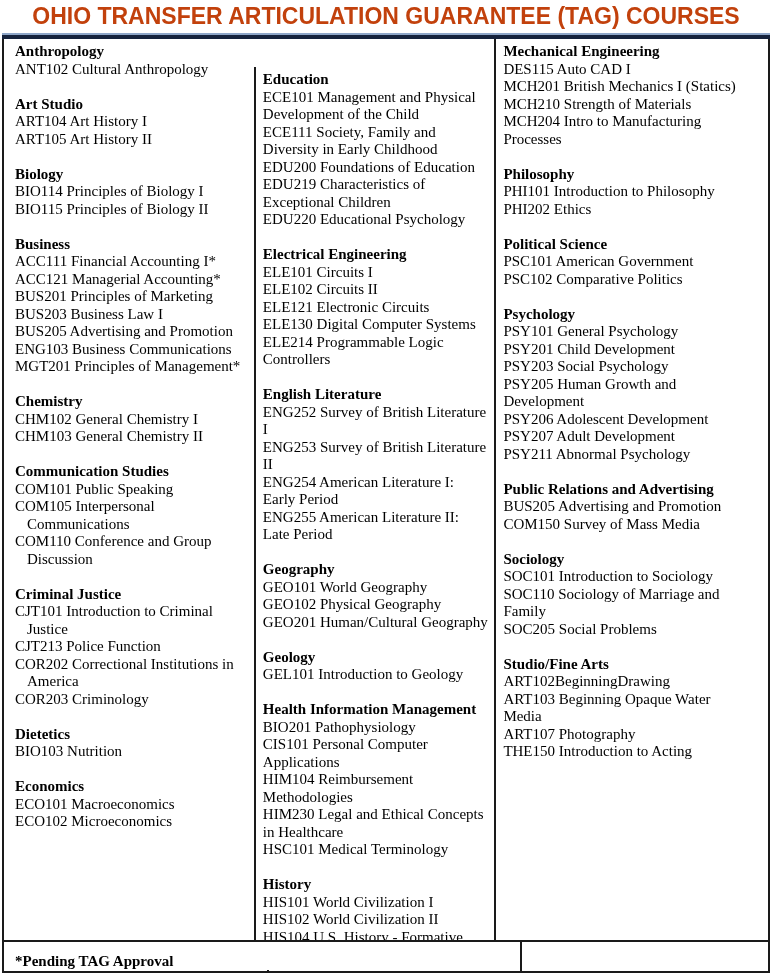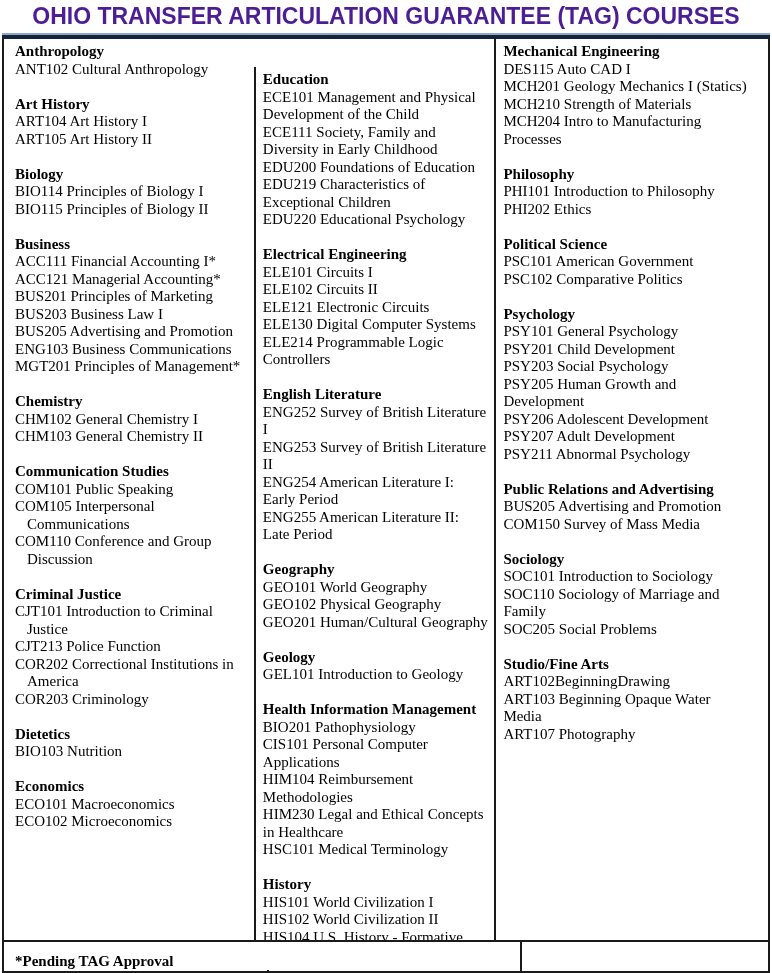--- a/index.html
+++ b/index.html
@@ -19,21 +19,21 @@
   }
   .title {
     margin: 0;
     padding-top: 3px;
     text-align: center;
     font-family: "Liberation Sans", sans-serif;
     font-weight: bold;
     font-size: 23px;
     line-height: 27px;
     letter-spacing: 0px;
-    color: #4c1d95;
+    color: #c2410c;
     white-space: nowrap;
   }
   .tag-table {
     position: absolute;
     left: 2px;
     right: 2px;
     top: 33px;
     bottom: 0;
     display: flex;
     flex-direction: column;
@@ -108,21 +108,21 @@
   <div class="tag-table">
     <div class="top-band"></div>
 
     <div class="grid-row main">
       <div class="col col-0">
           <div class="section">
             <div class="heading">Anthropology</div>
             <div class="course">ANT102 Cultural Anthropology</div>
           </div>
           <div class="section">
-            <div class="heading">Art History</div>
+            <div class="heading">Art Studio</div>
             <div class="course">ART104 Art History I</div>
             <div class="course">ART105 Art History II</div>
           </div>
           <div class="section">
             <div class="heading">Biology</div>
             <div class="course">BIO114 Principles of Biology I</div>
             <div class="course">BIO115 Principles of Biology II</div>
           </div>
           <div class="section">
             <div class="heading">Business</div>
@@ -209,21 +209,21 @@
             <div class="course">HIS101 World Civilization I</div>
             <div class="course">HIS102 World Civilization II</div>
             <div class="course">HIS104 U.S. History - Formative Period</div>
             <div class="course">HIS105 U.S. History - Modern Period</div>
           </div>
         </div>
       <div class="col col-2">
           <div class="section">
             <div class="heading">Mechanical Engineering</div>
             <div class="course">DES115 Auto CAD I</div>
-            <div class="course">MCH201 Geology Mechanics I (Statics)</div>
+            <div class="course">MCH201 British Mechanics I (Statics)</div>
             <div class="course">MCH210 Strength of Materials</div>
             <div class="course">MCH204 Intro to Manufacturing Processes</div>
           </div>
           <div class="section">
             <div class="heading">Philosophy</div>
             <div class="course">PHI101 Introduction to Philosophy</div>
             <div class="course">PHI202 Ethics</div>
           </div>
           <div class="section">
             <div class="heading">Political Science</div>
@@ -249,20 +249,21 @@
             <div class="heading">Sociology</div>
             <div class="course">SOC101 Introduction to Sociology</div>
             <div class="course">SOC110 Sociology of Marriage and Family</div>
             <div class="course">SOC205 Social Problems</div>
           </div>
           <div class="section">
             <div class="heading">Studio/Fine Arts</div>
             <div class="course">ART102BeginningDrawing</div>
             <div class="course">ART103 Beginning Opaque Water Media</div>
             <div class="course">ART107 Photography</div>
+            <div class="course">THE150 Introduction to Acting</div>
           </div>
         </div>
     </div>
 
     <div class="grid-row footer">
       <div class="col-0 footer-cell">
         <span class="footnote">*Pending TAG Approval</span>
       </div>
       <div class="col-1 footer-cell" style="border-left:2px solid #1a1a1a;"></div>
       <div class="col-2 footer-cell" style="border-left:2px solid #1a1a1a;flex:1 1 auto;"></div>

